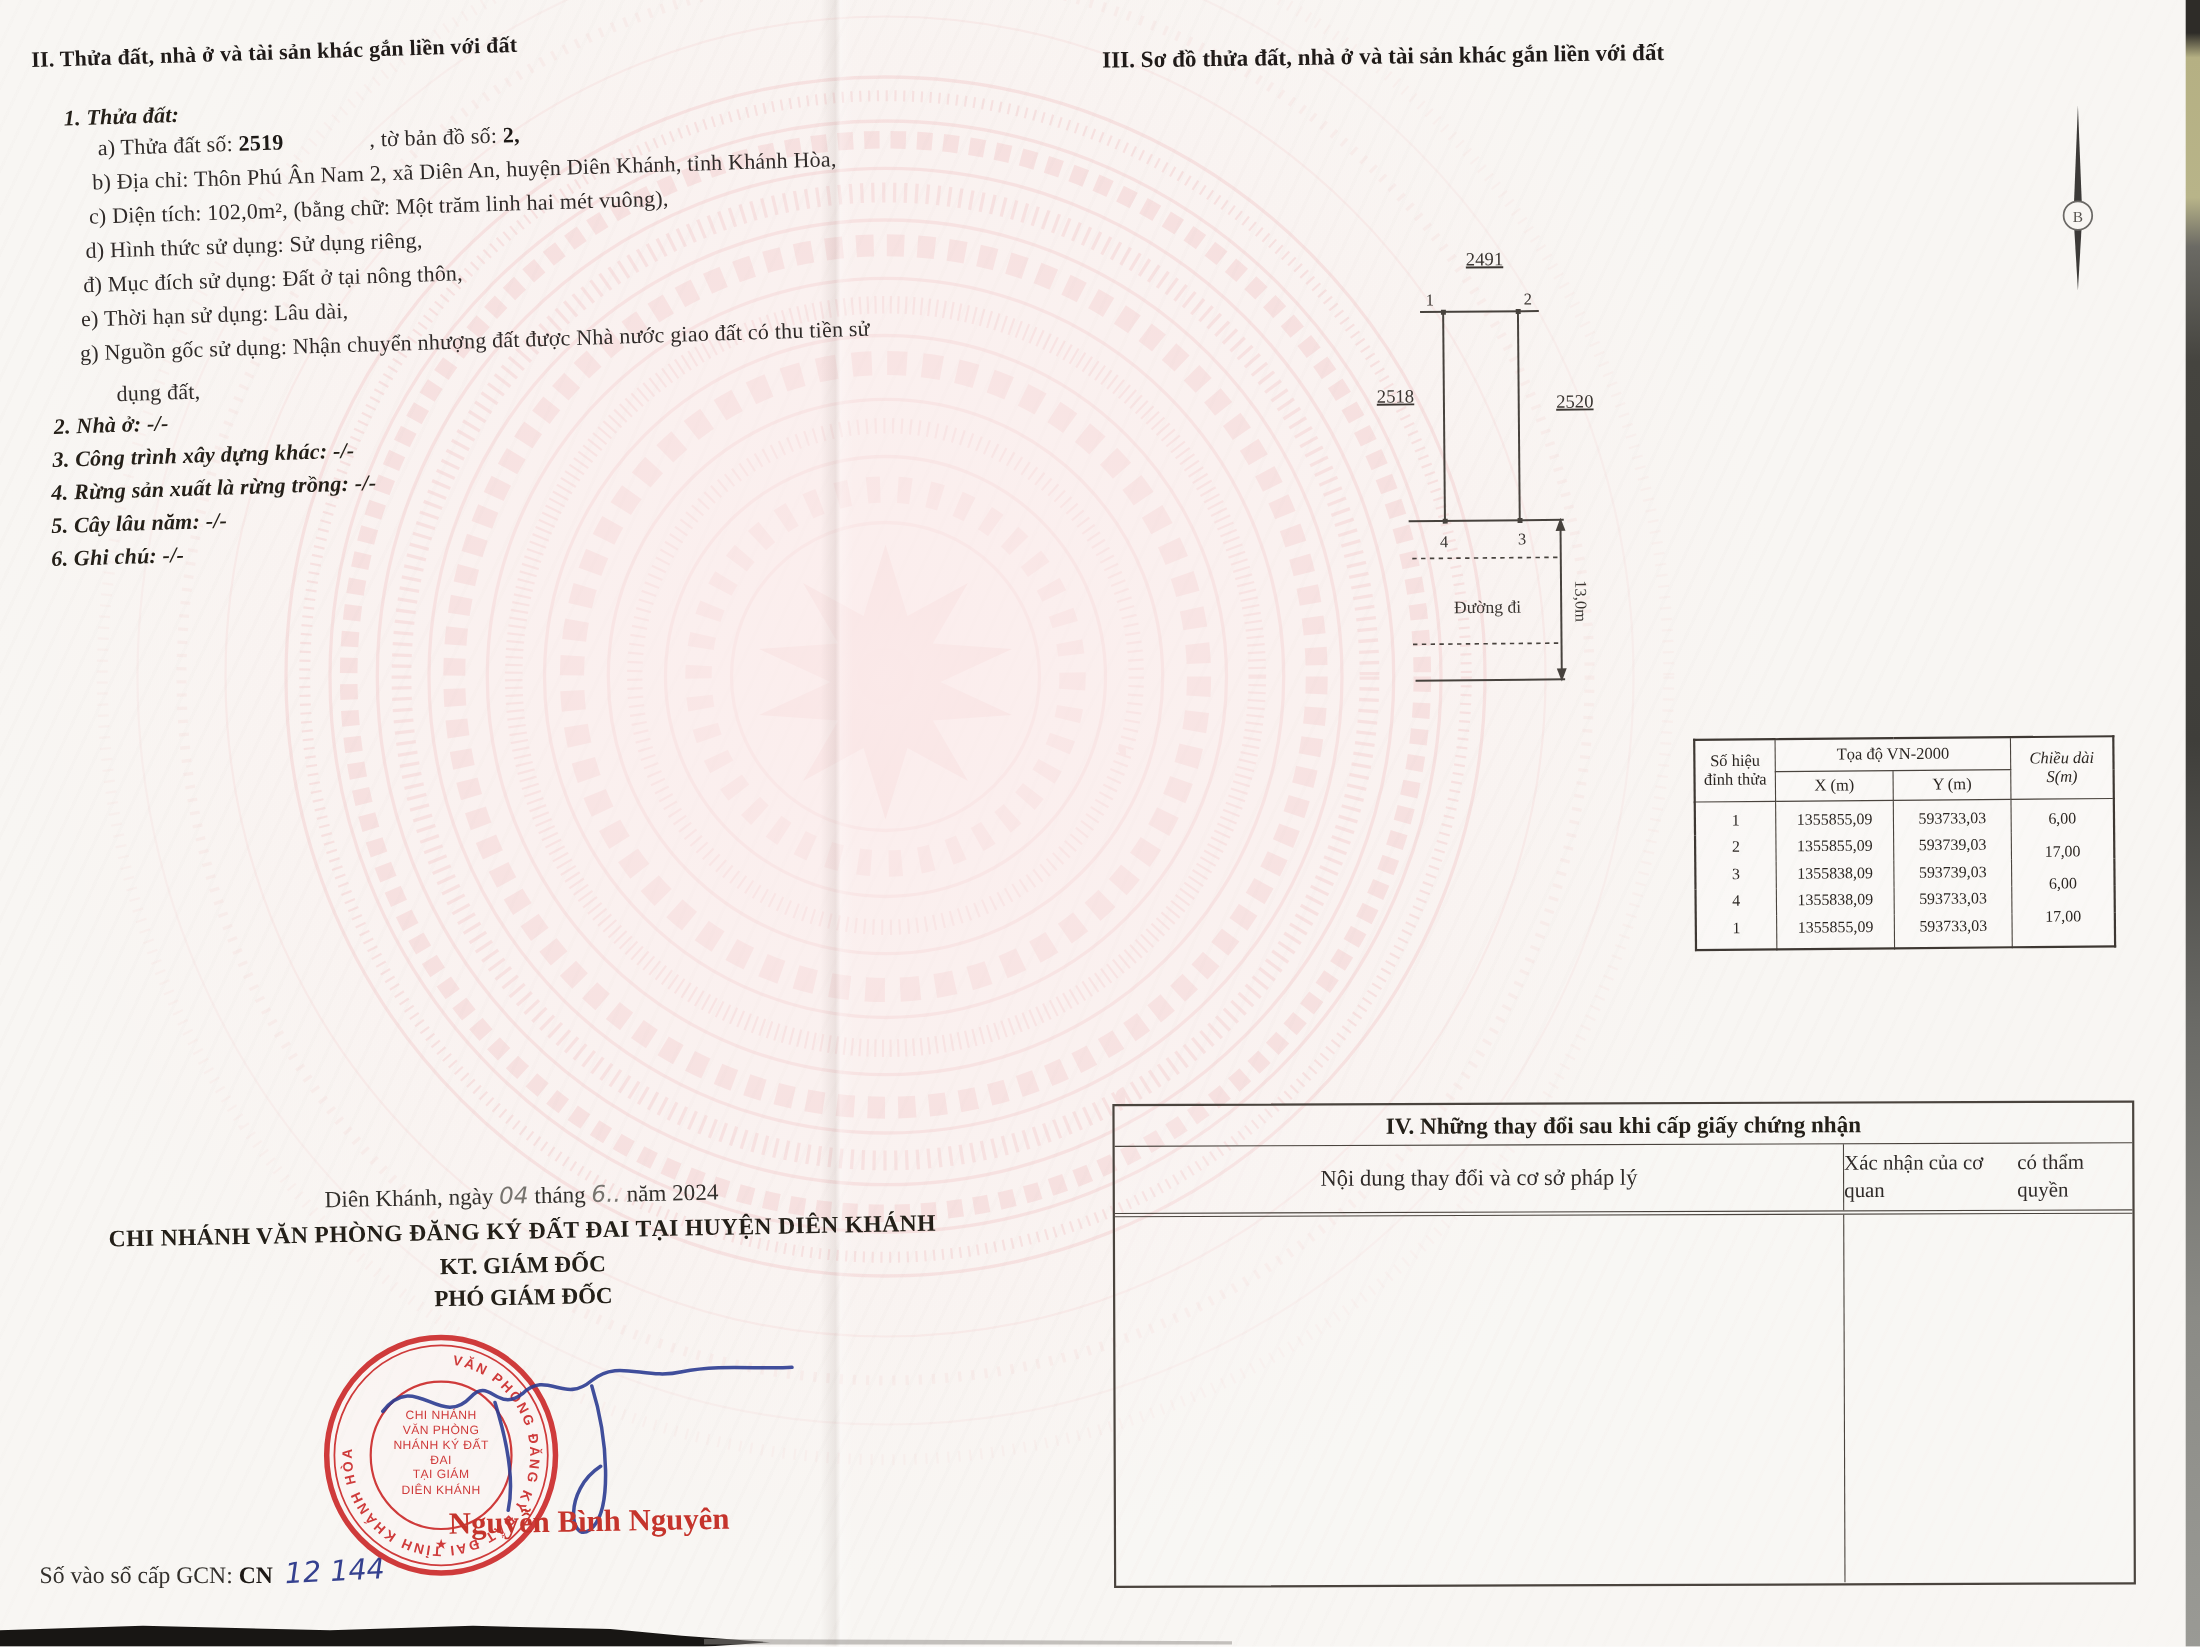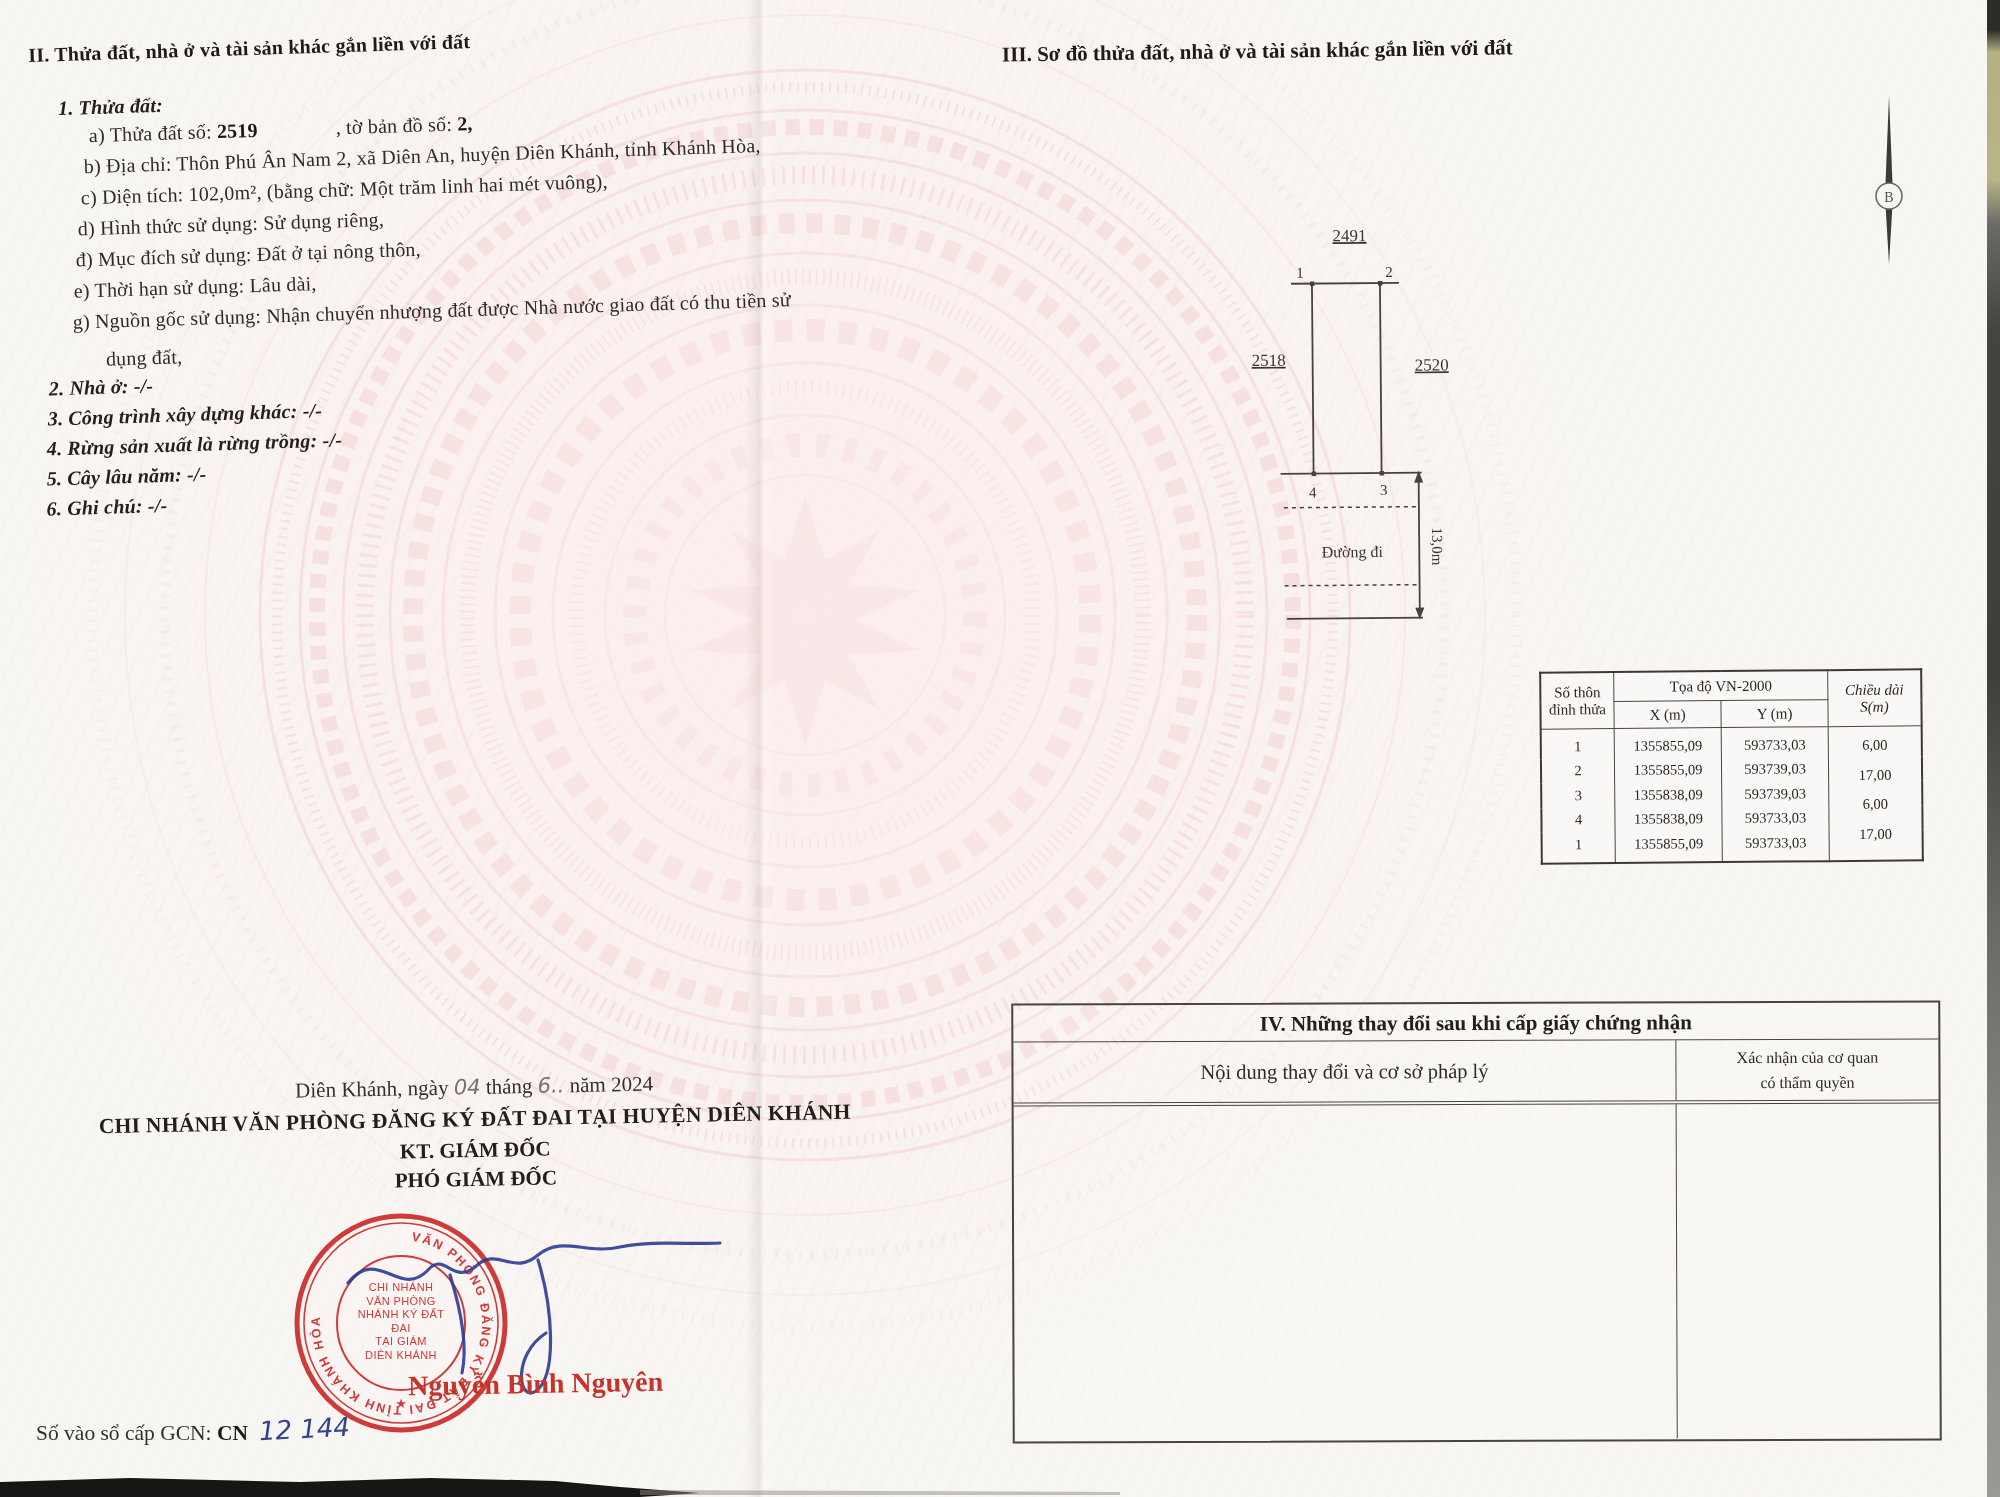--- a/index.html
+++ b/index.html
@@ -76,21 +76,21 @@
   .len-stack{display:flex; flex-direction:column; justify-content:space-around; height:118px; padding-top:4px;}
 
   .changes-table{
     position:absolute; left:1012px; top:1002px; width:929px; height:440px;
     border:2px solid #4a443e; transform:rotate(-.2deg); box-sizing:border-box;
     background:rgba(255,255,255,.12);
   }
   .ct-title{height:36px; border-bottom:1.6px solid #4a443e; text-align:center; font-weight:bold; font-size:21px; line-height:38px; color:#242019;}
   .ct-head{display:flex; border-bottom:4px double #4a443e;}
   .ct-head-left{width:663px; border-right:1.4px solid #4a443e; box-sizing:border-box; display:flex; align-items:center; justify-content:center; font-size:20.5px; height:60px;}
-  .ct-head-right{flex:1; display:flex; flex-direction:column; align-items:center; justify-content:center; font-size:16px; line-height:25px; height:60px;text-align:center;}
+  .ct-head-right{flex:1; display:flex; align-items:center; justify-content:center; font-size:19px; line-height:25px; height:60px;}
   .ct-body{display:flex; height:334px;}
   .ct-body-left{width:663px; border-right:1.4px solid #4a443e; box-sizing:border-box;}
   .ct-body-right{flex:1;}
 
   .edge-strip{
     position:absolute; right:0; top:0; width:13px; height:100%; z-index:8;
     background:linear-gradient(180deg,#2e2c28 0%,#2e2c28 2%,#b5b083 3.5%,#b8b489 12%,#6b6a64 15%,#45443f 22%,#3f3e3a 45%,#6a6a66 62%,#8b8b86 80%,#9a9a95 100%);
   }
   .bottom-svg{position:absolute; left:0; top:0; z-index:9;}
 </style>
@@ -241,21 +241,21 @@
         <line x1="193" y1="312" x2="193" y2="449"></line>
         <polygon points="193,306 188.5,318 197.5,318" stroke="none"></polygon>
         <polygon points="193,455 188.5,443 197.5,443" stroke="none"></polygon>
       </g>
     </svg>
 
     <table class="coord-table">
       <tbody>
           <tr>
         <td class="c1 hd" rowspan="2">
-          <div>Số thôn</div>
+          <div>Số hiệu</div>
           <div>đỉnh thửa</div>
         </td>
         <td class="hd" colspan="2" style="height:28px">Tọa độ VN-2000</td>
         <td class="c4 hd" rowspan="2">
           <div>Chiều dài</div>
           <div>S(m)</div>
         </td>
       </tr>
       <tr>
         <td class="c2 hd" style="height:26px">X (m)</td>

